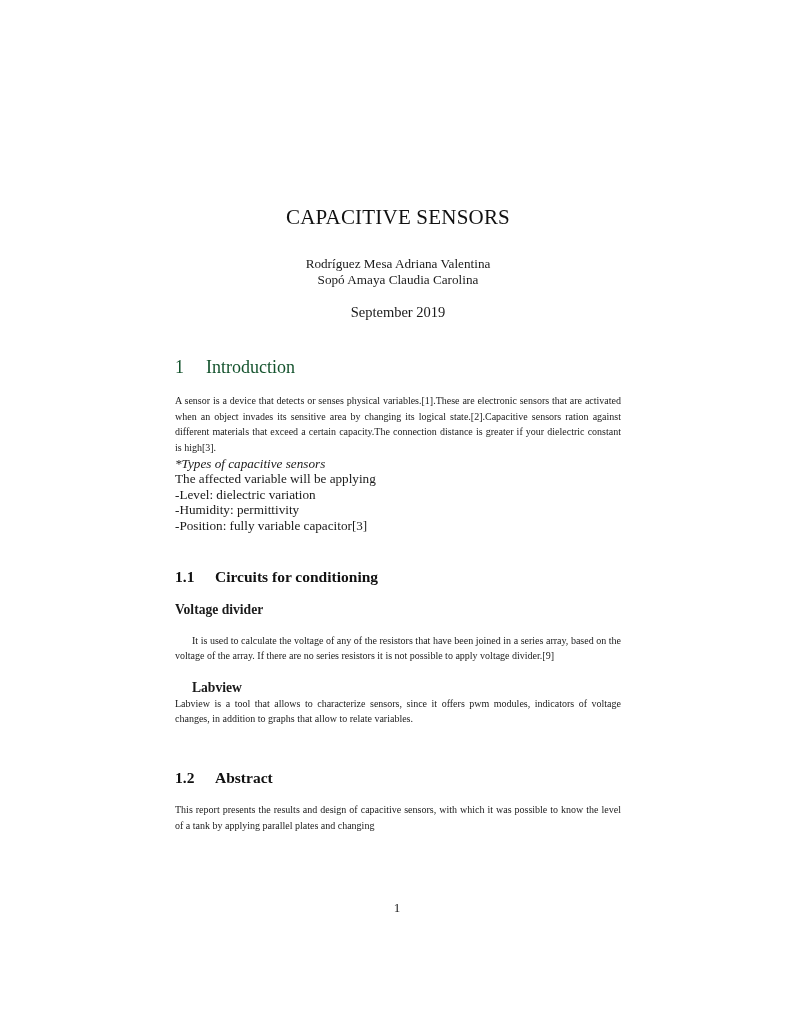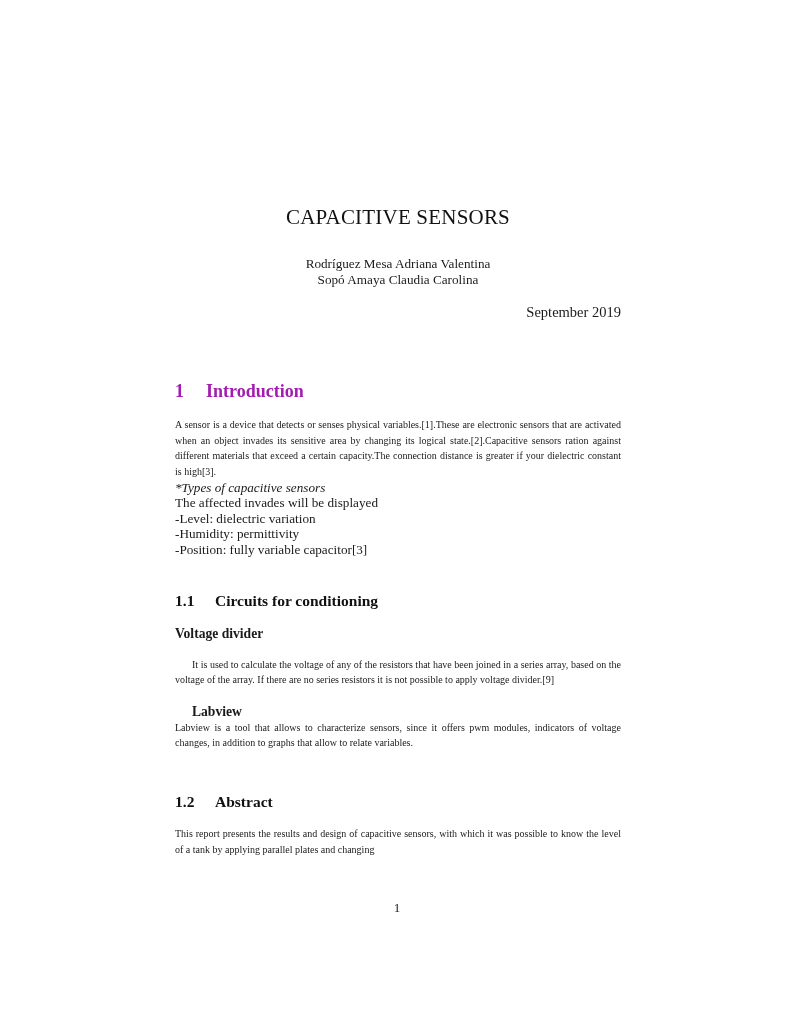--- a/index.html
+++ b/index.html
@@ -37,28 +37,28 @@
   .course {
     margin-top: 19px;
     text-align: center;
     font-family: "Liberation Mono", "DejaVu Sans Mono", monospace;
     font-weight: bold;
     font-size: 13.5px;
     letter-spacing: 0.3px;
   }
   .date {
     margin-top: 17px;
-    text-align: right;
+    text-align: center;
     font-size: 14.5px;
   }
   .sec-heading {
-    margin-top: 60px;
+    margin-top: 36px;
     font-size: 18px;
-    font-weight: bold;
-    color: #a21caf;
+    font-weight: normal;
+    color: #14532d;
   }
   .sec-heading .sec-num { display: inline-block; min-width: 31px; }
   .subsec-heading {
     margin-top: 34px;
     font-size: 15.5px;
     font-weight: bold;
     color: #111;
   }
   .subsec-heading .sec-num { display: inline-block; min-width: 40px; }
   .body-par {
@@ -103,21 +103,21 @@
     </div>
 
 
     <div class="date">September 2019</div>
 
     <h2 class="sec-heading"><span class="sec-num">1</span><span>Introduction</span></h2>
 
     <p class="body-par">A sensor is a device that detects or senses physical variables.[1].These are electronic sensors that are activated when an object invades its sensitive area by changing its logical state.[2].Capacitive sensors ration against different materials that exceed a certain capacity.The connection distance is greater if your dielectric constant is high[3].</p>
 
     <div class="line italic">*Types of capacitive sensors</div>
-    <div class="line">The affected invades will be displayed</div>
+    <div class="line">The affected variable will be applying</div>
     <div class="line">-Level: dielectric variation</div>
     <div class="line">-Humidity: permittivity</div>
     <div class="line">-Position: fully variable capacitor[3]</div>
 
     <h3 class="subsec-heading"><span class="sec-num">1.1</span><span>Circuits for conditioning</span></h3>
 
     <div class="run-head">Voltage divider</div>
 
     <p class="body-par indented">It is used to calculate the voltage of any of the resistors that have been joined in a series array, based on the voltage of the array. If there are no series resistors it is not possible to apply voltage divider.[9]</p>
 

